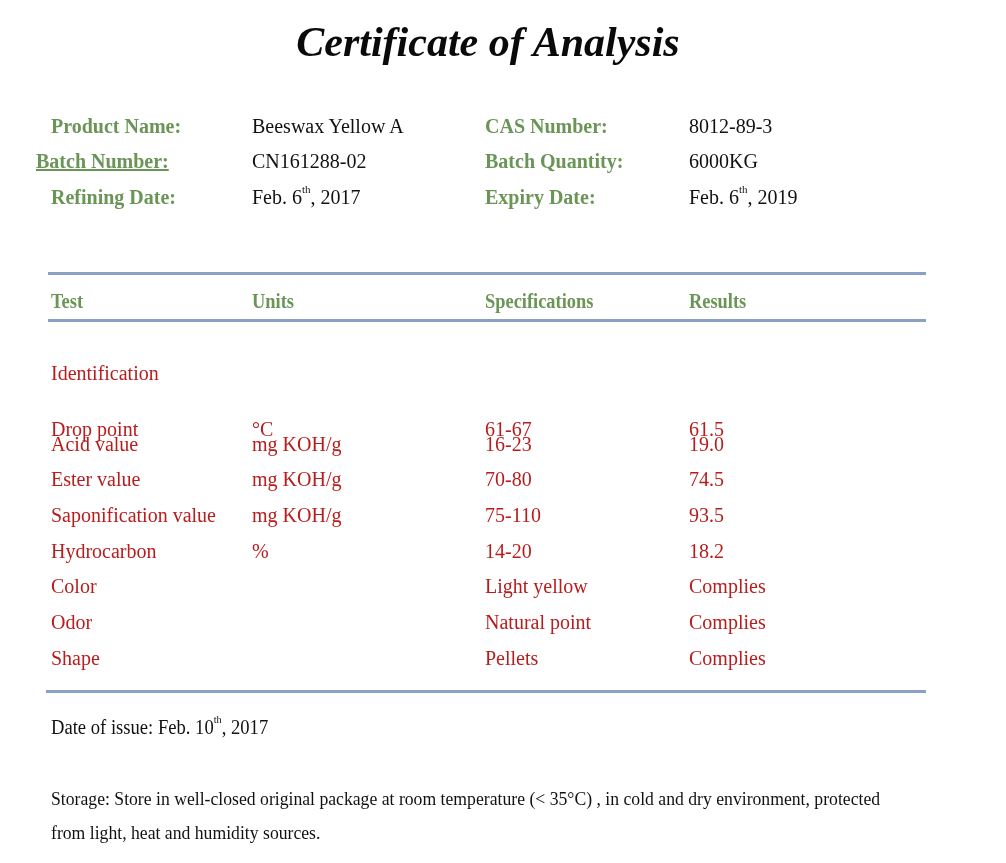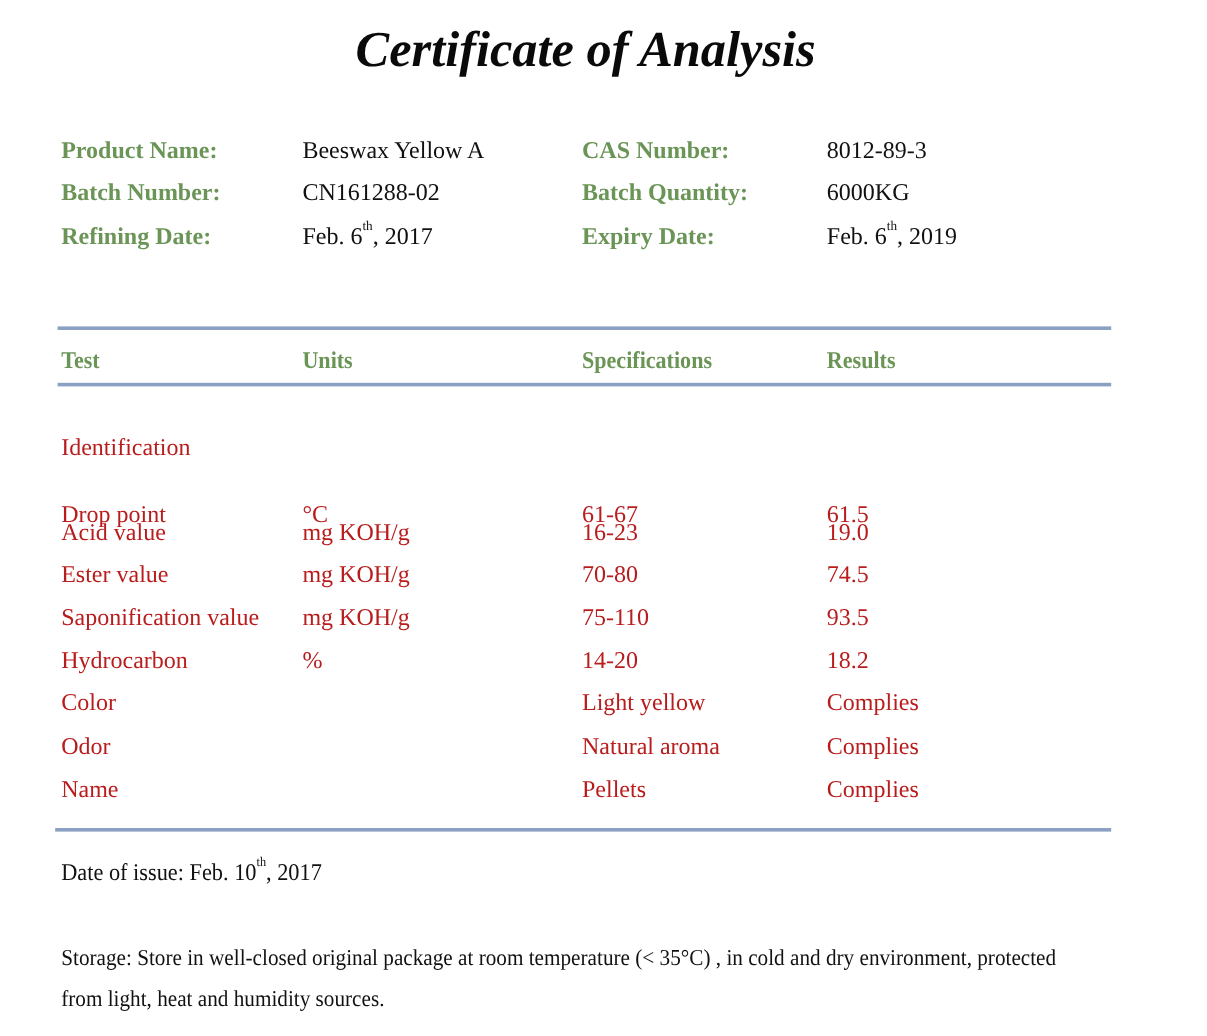--- a/index.html
+++ b/index.html
@@ -98,21 +98,21 @@
 </head>
 <body>
 
 <div>
 
   <div class="title">Certificate of Analysis</div>
 
   <div class="info-label" style="left:51px;top:115px;">Product Name:</div>
   <div class="info-value" style="left:252px;top:115px;">Beeswax Yellow A</div>
 
-  <div class="info-label" style="left:51px;top:150px;">Batch Number:</div>
+  <div class="info-label" style="left:36px;top:150px;text-decoration:underline;">Batch Number:</div>
   <div class="info-value" style="left:252px;top:150px;">CN161288-02</div>
 
   <div class="info-label" style="left:51px;top:186px;">Refining Date:</div>
   <div class="info-value" style="left:252px;top:186px;"><span>Feb. 6</span><sup>th</sup><span>, 2017</span></div>
 
   <div class="info-label" style="left:485px;top:115px;">CAS Number:</div>
   <div class="info-value" style="left:689px;top:115px;">8012-89-3</div>
 
   <div class="info-label" style="left:485px;top:150px;text-align:center;">Batch Quantity:</div>
   <div class="info-value" style="left:689px;top:150px;">6000KG</div>
@@ -169,26 +169,26 @@
   <div class="row" style="top:575px;">
     <span class="cell c-test">Color</span>
     <span class="cell c-unit"></span>
     <span class="cell c-spec">Light yellow</span>
     <span class="cell c-res">Complies</span>
   </div>
 
   <div class="row" style="top:611px;">
     <span class="cell c-test">Odor</span>
     <span class="cell c-unit"></span>
-    <span class="cell c-spec">Natural aroma</span>
+    <span class="cell c-spec">Natural point</span>
     <span class="cell c-res">Complies</span>
   </div>
 
   <div class="row" style="top:647px;">
-    <span class="cell c-test">Name</span>
+    <span class="cell c-test">Shape</span>
     <span class="cell c-unit"></span>
     <span class="cell c-spec">Pellets</span>
     <span class="cell c-res">Complies</span>
   </div>
 
   <div class="rule" style="top:690px;left:46px;width:880px;"></div>
 
   <div class="issue"><span>Date of issue: Feb. 10</span><sup>th</sup><span>, 2017</span></div>
 
   <div class="storage">Storage: Store in well-closed original package at room temperature (&lt; 35°C) , in cold and dry environment, protected from light, heat and humidity sources.</div>

